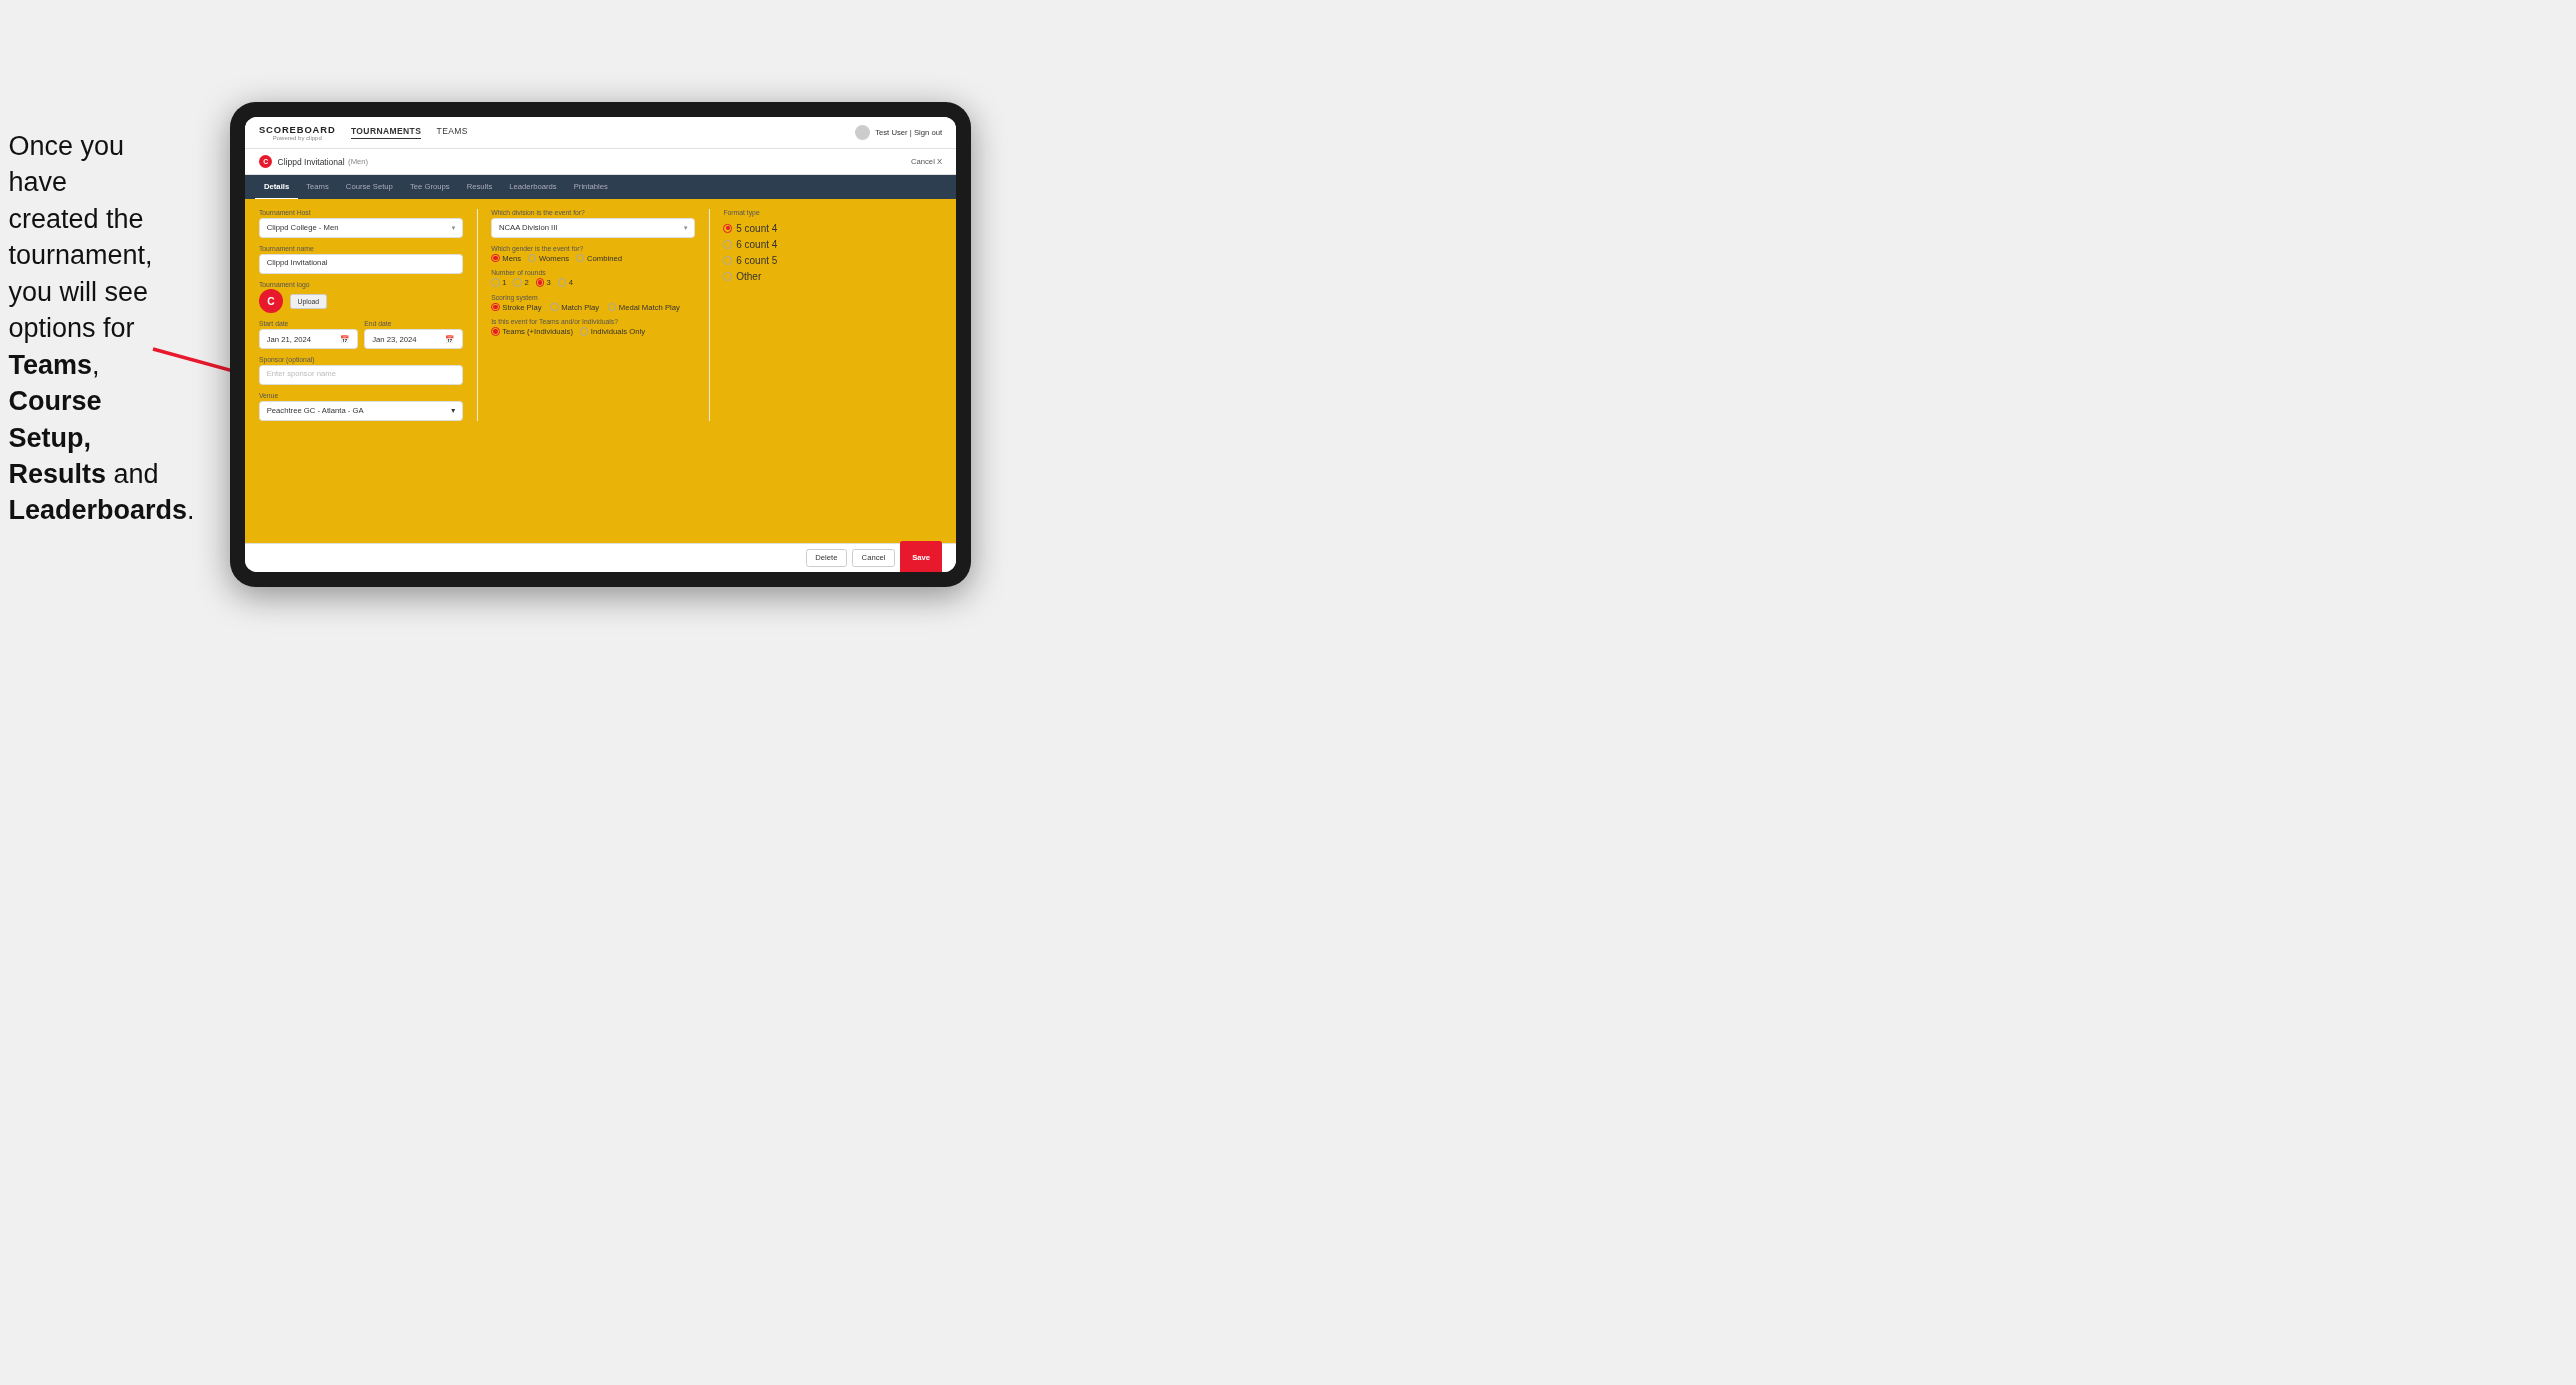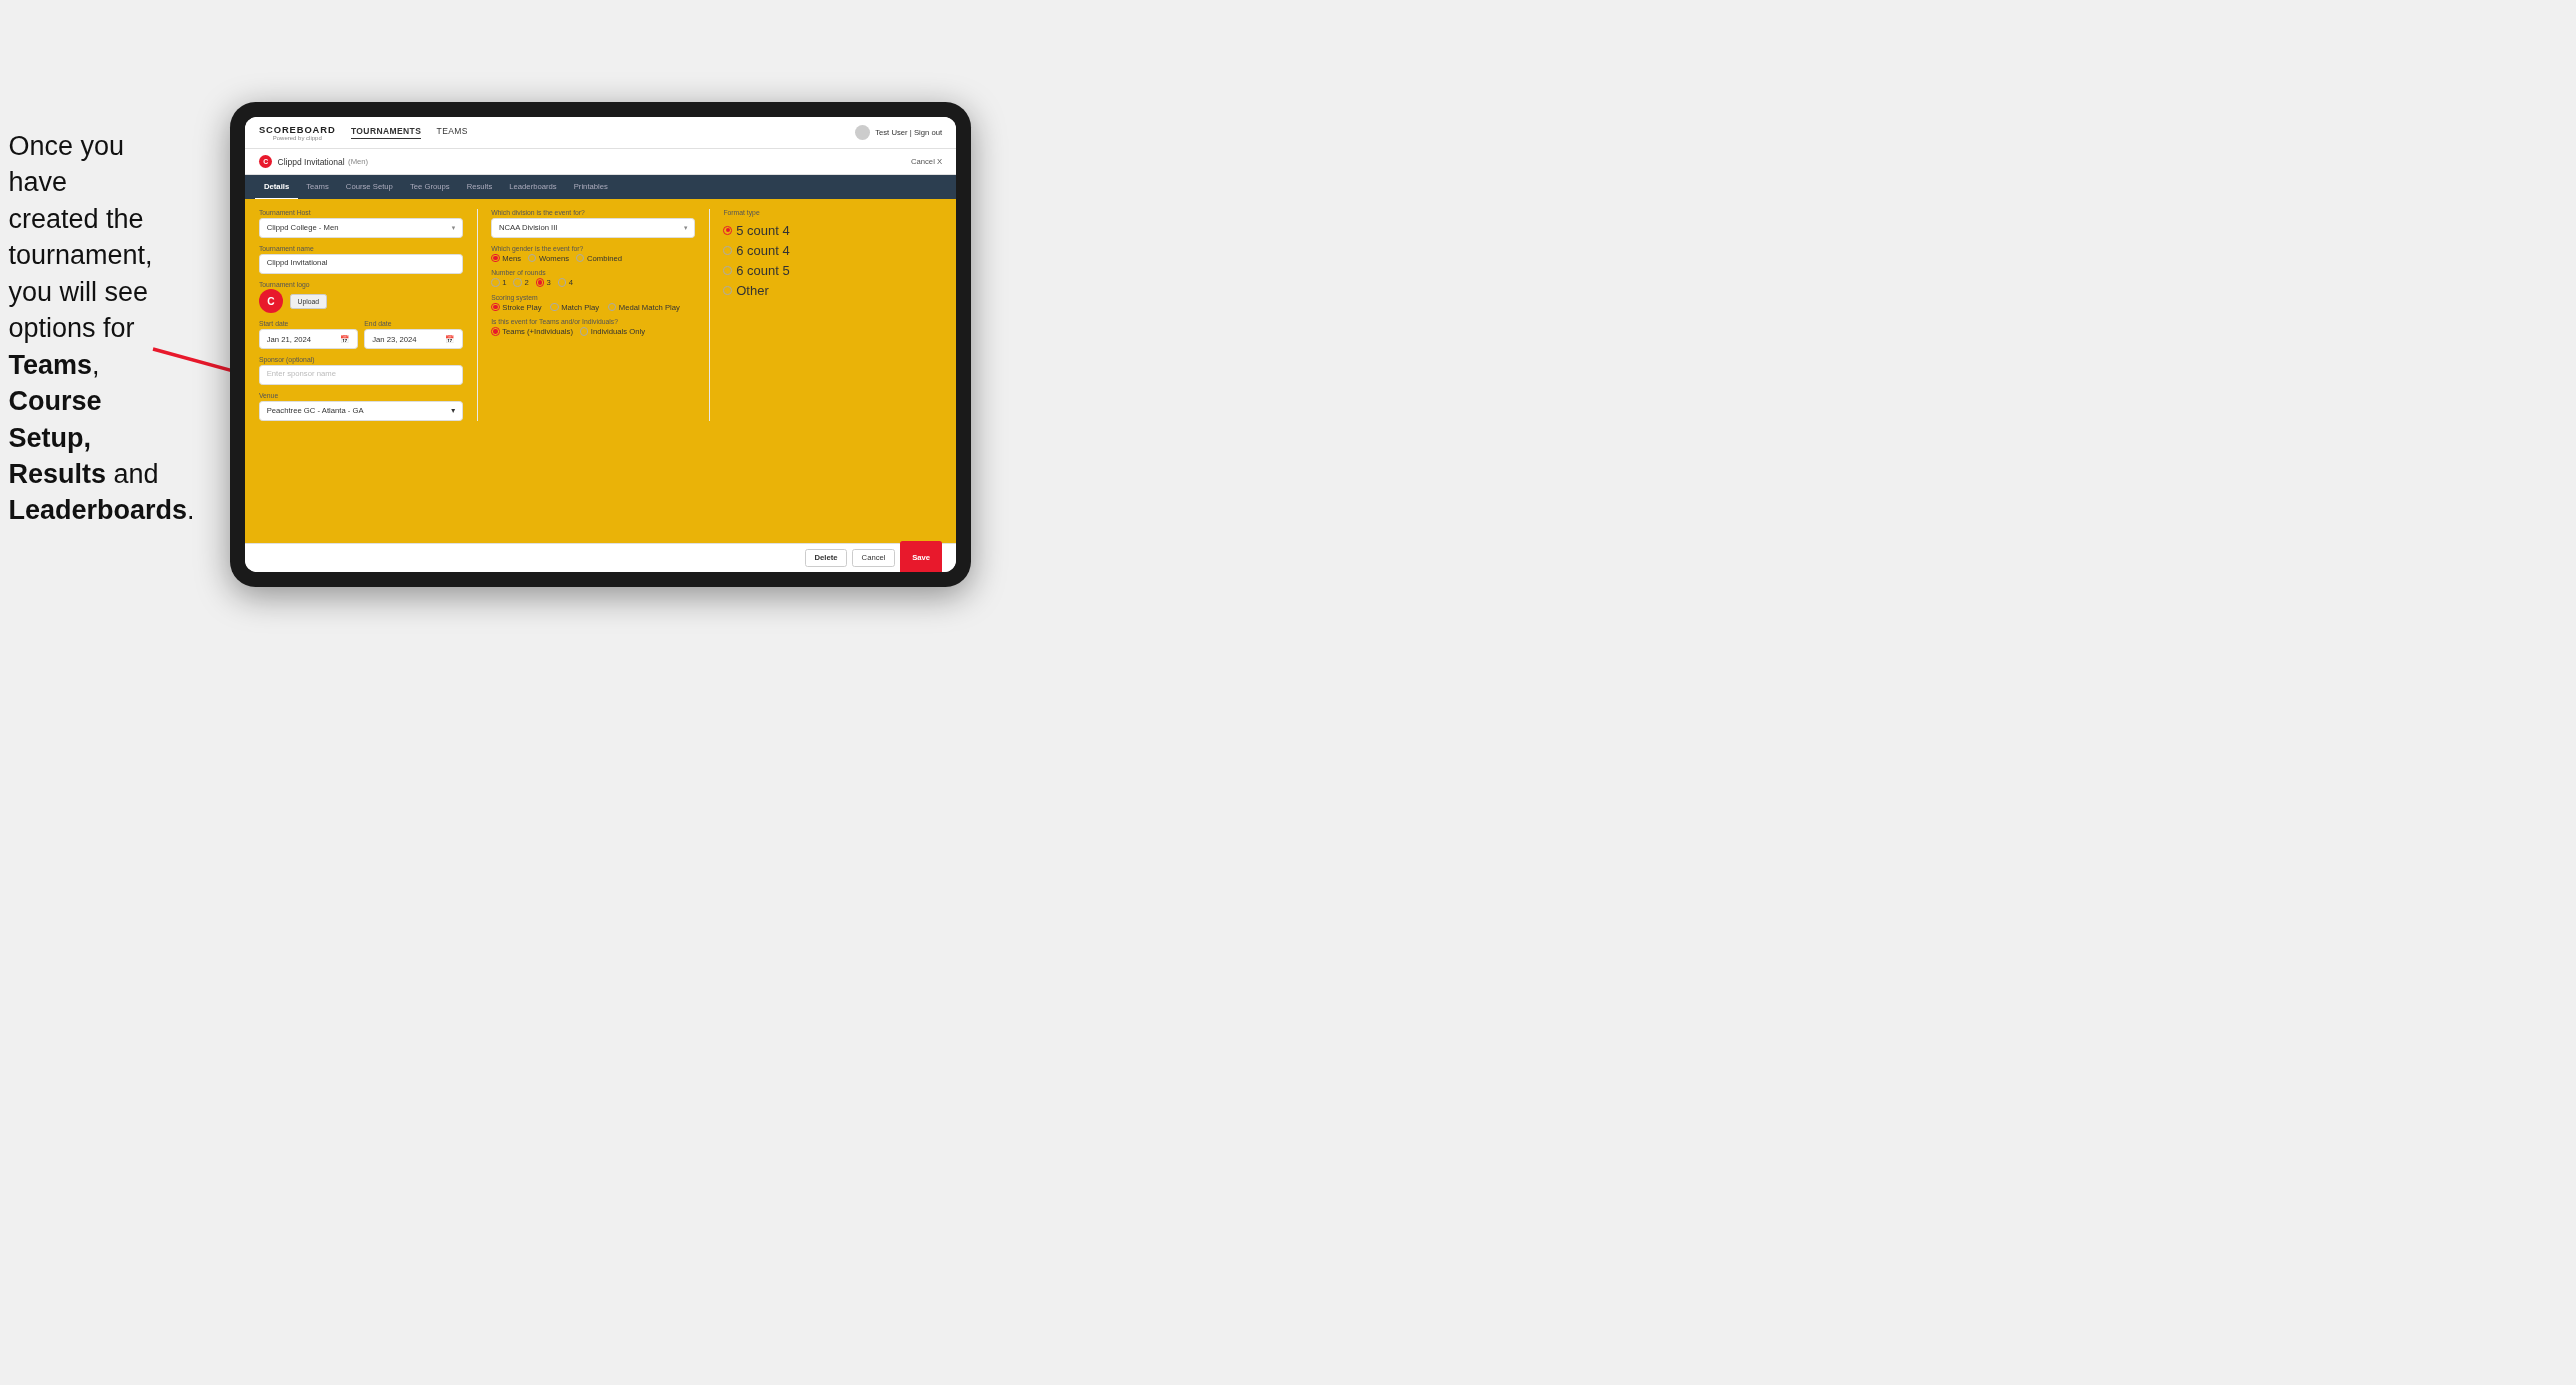--- a/index.html
+++ b/index.html
@@ -324,21 +324,21 @@
     
     .format-section {
       display: flex;
       flex-direction: column;
       gap: 5.1px;
     }
     .format-radio-item {
       display: flex;
       align-items: center;
       gap: 4.3px;
-      font-size: 13px;
+      font-size: 10px;
       color: #333;
     }
 
     
     .middle-section {
       display: flex;
       flex-direction: column;
       gap: 6.8px;
     }
 
@@ -355,21 +355,20 @@
       flex-shrink: 0;
     }
     .btn-delete {
       background: #fff;
       border: 0.9px solid #ccc;
       border-radius: 2.6px;
       padding: 3.4px 8.5px;
       font-size: 7.7px;
       color: #333;
       cursor: pointer;
-      font-weight: bold;
     }
     .btn-cancel {
       background: #fff;
       border: 0.9px solid #ccc;
       border-radius: 2.6px;
       padding: 3.4px 8.5px;
       font-size: 7.7px;
       color: #333;
       cursor: pointer;
     }

